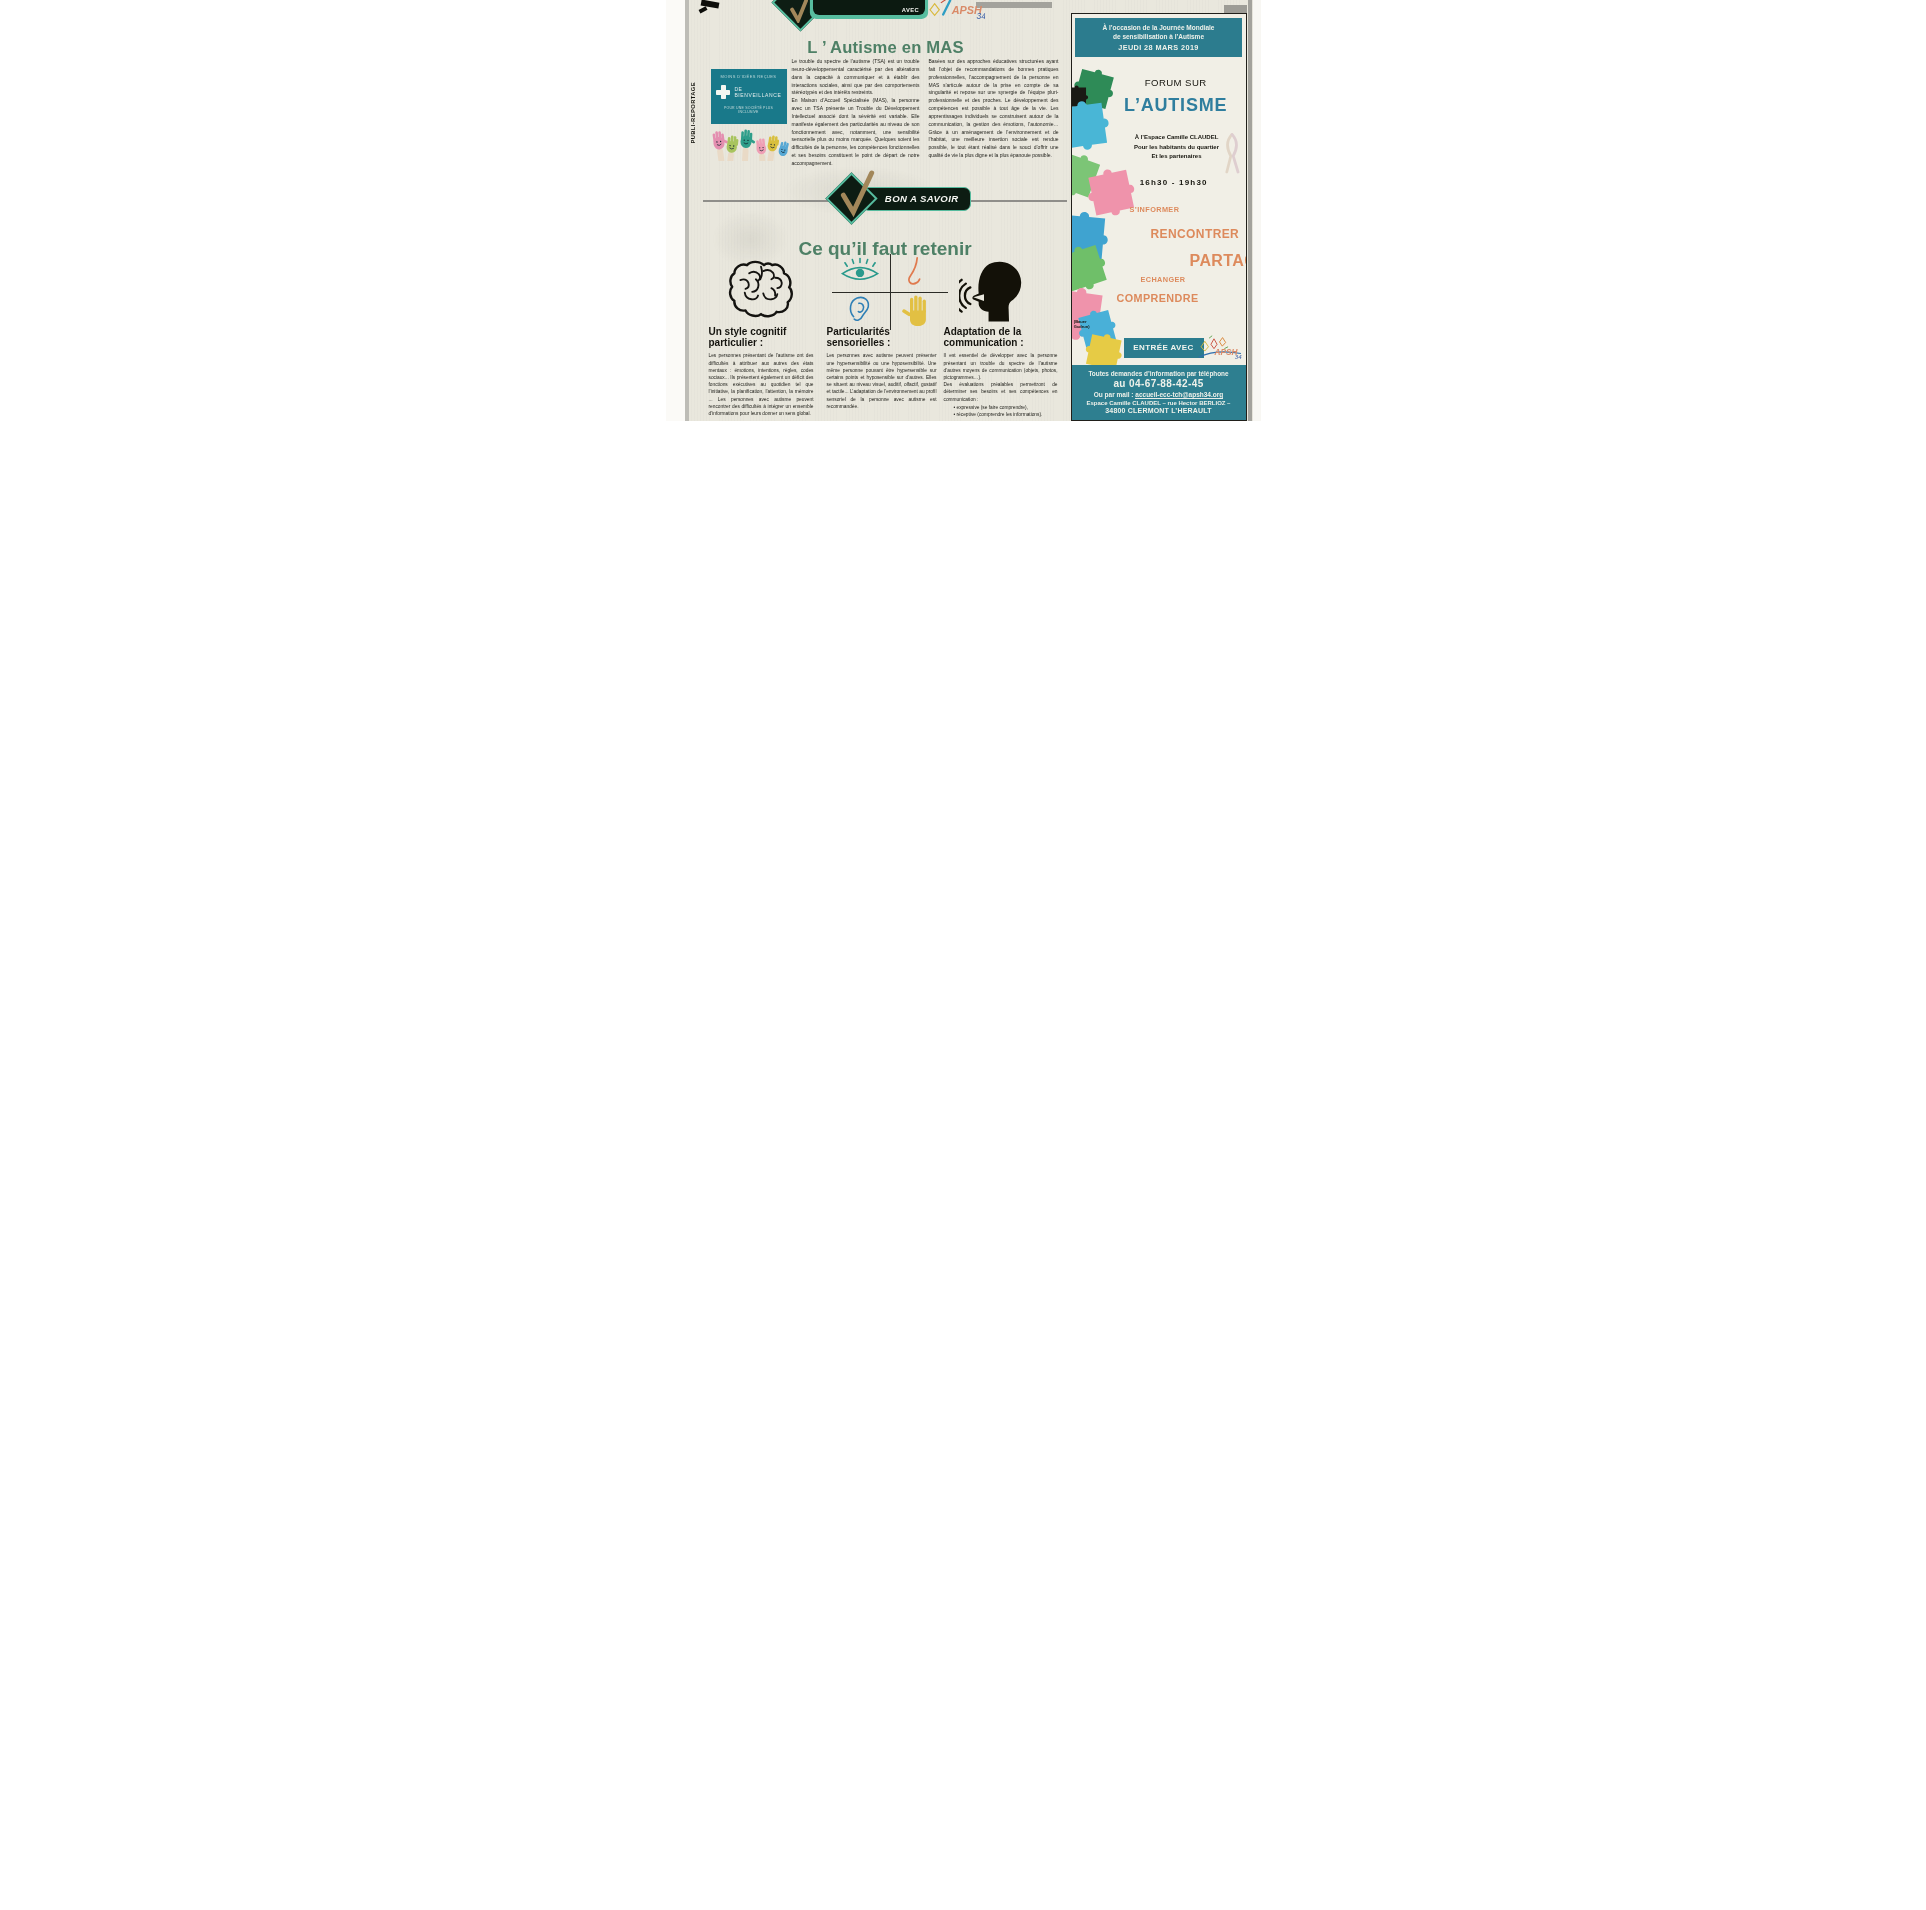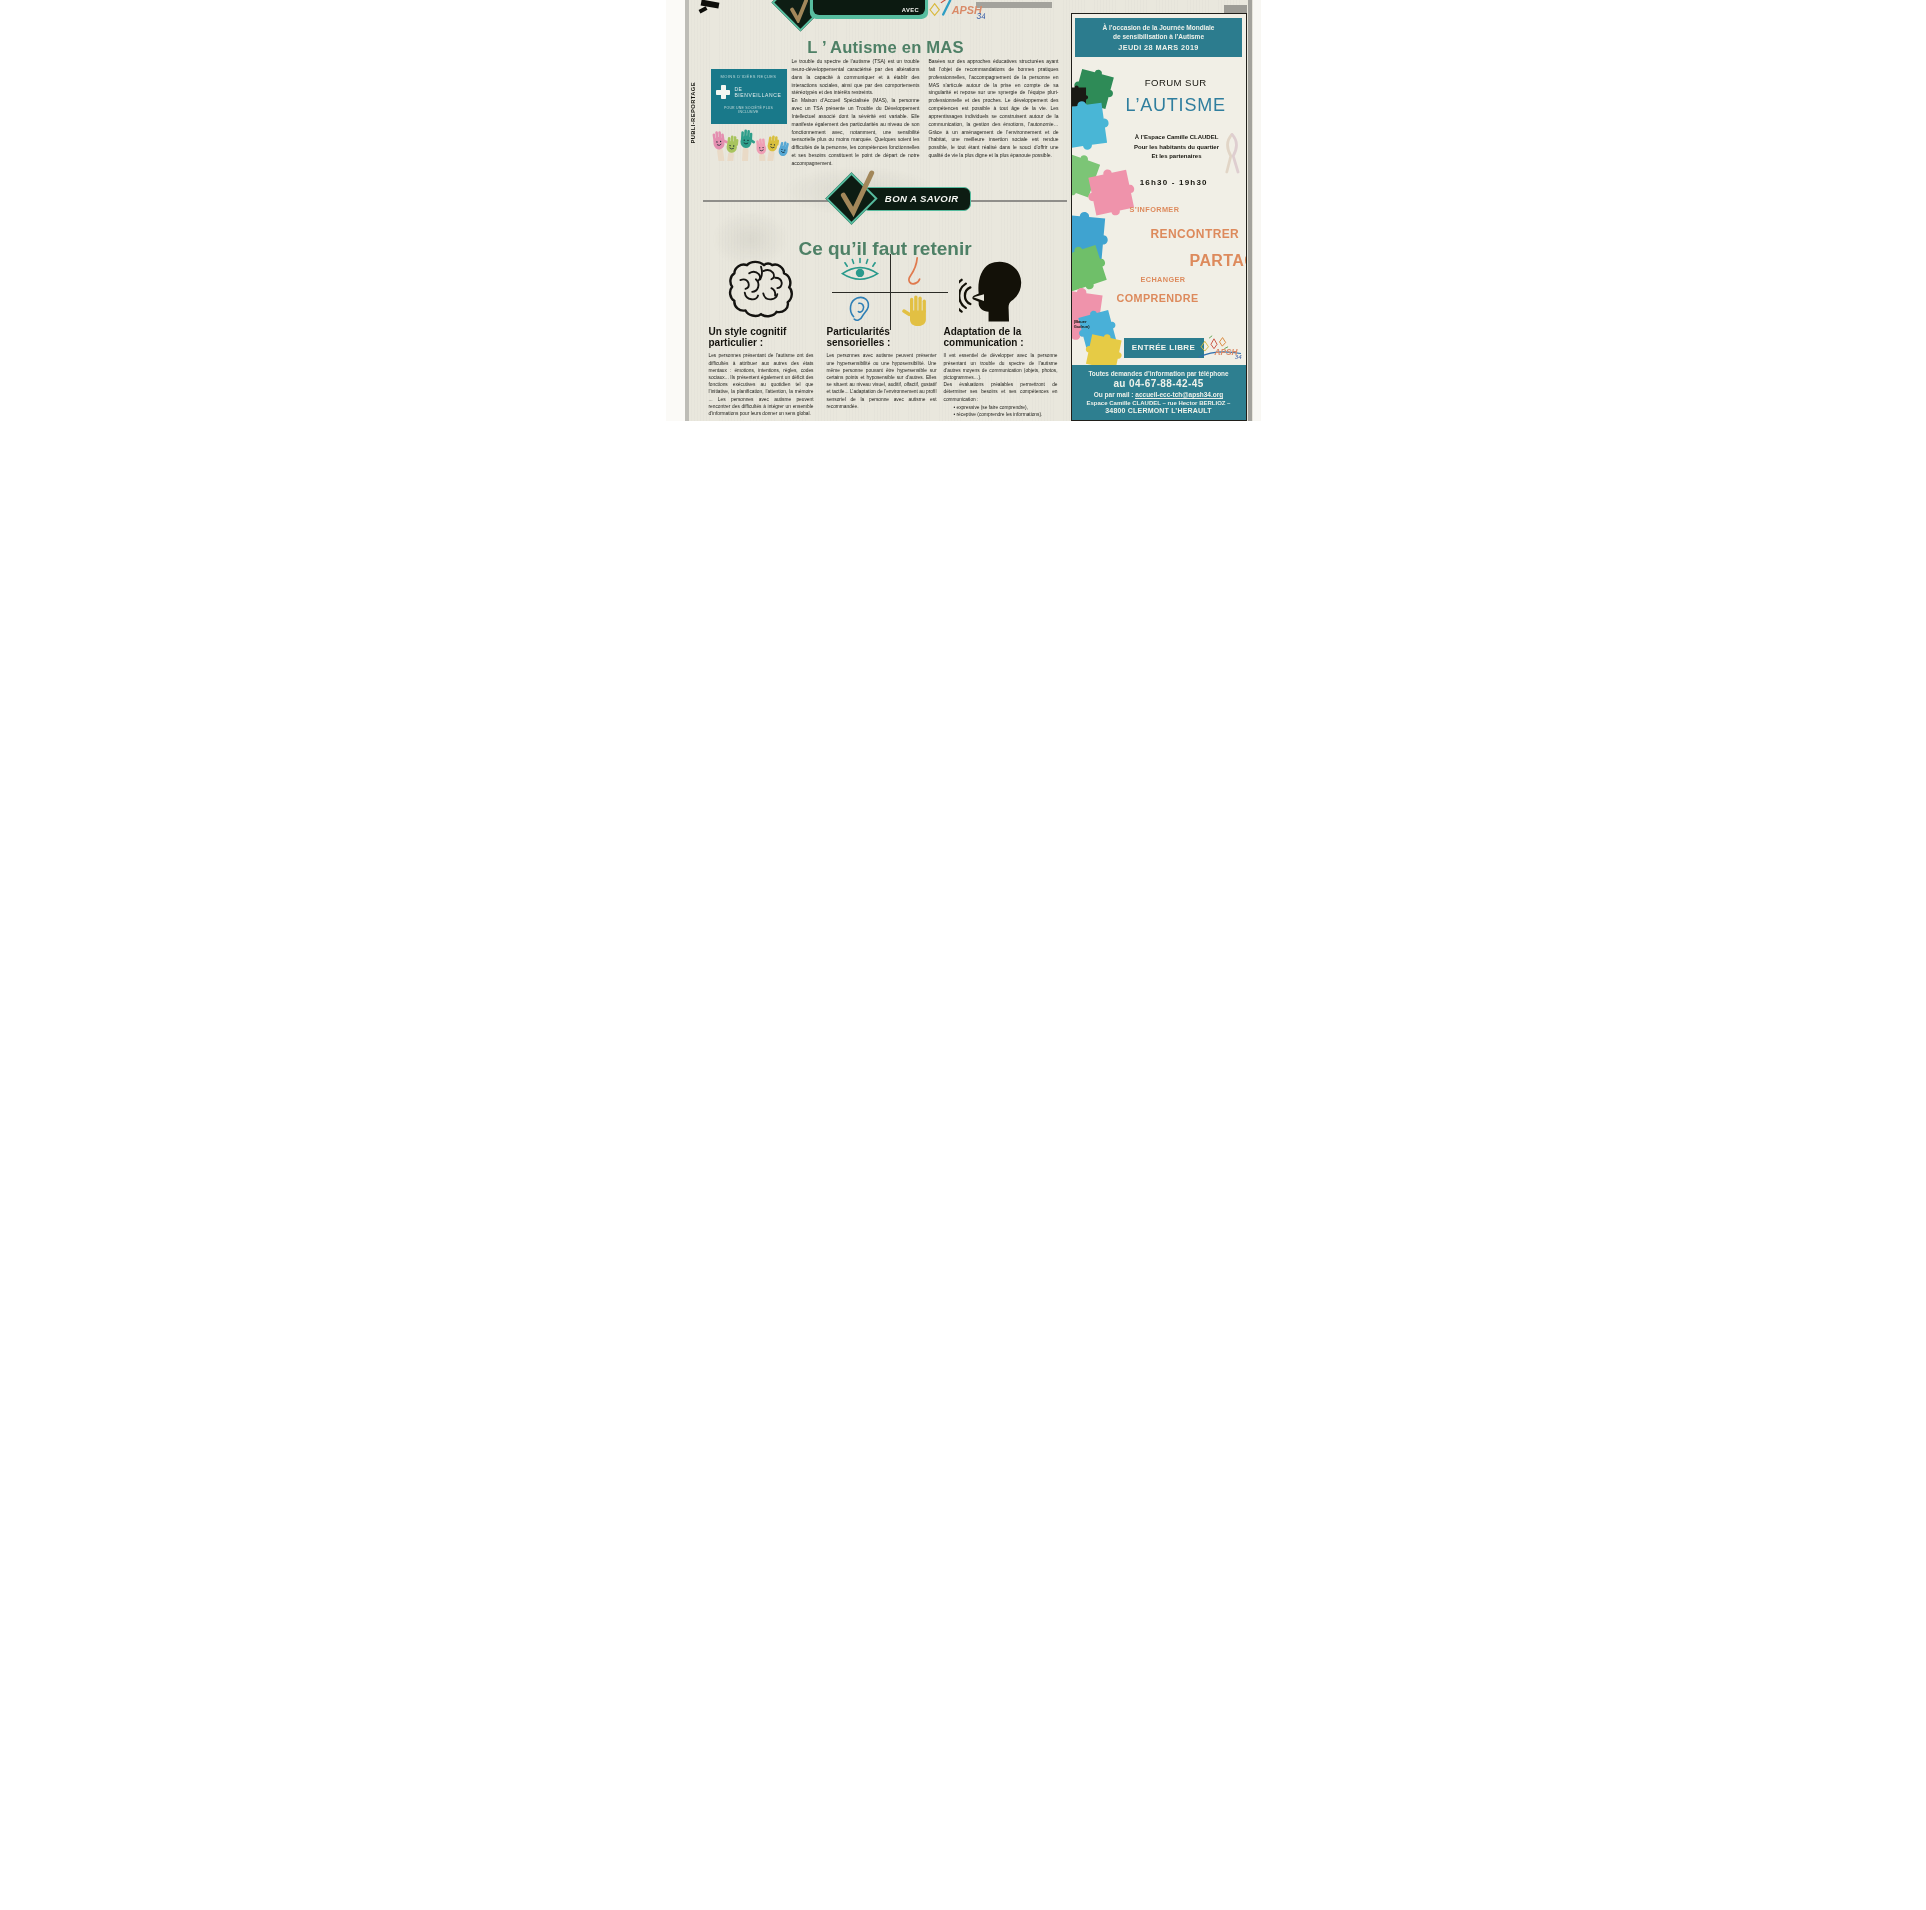--- a/index.html
+++ b/index.html
@@ -83,21 +83,21 @@
          border:1.5px solid #201f1a;box-sizing:border-box;overflow:hidden;}
   .fheader{position:absolute;left:3.9px;right:3.9px;top:3.9px;background:#2c7c8e;color:#eef1ea;
            text-align:center;padding:5px 2.3px 4.6px;box-sizing:border-box;}
   .fheader .hl{font-size:6.5px;font-weight:700;line-height:1.45;}
   .fheader .hdate{font-size:7.3px;font-weight:800;letter-spacing:0.4px;margin-top:1.2px;}
   .fbody{position:absolute;left:0;top:48px;right:0;height:305px;}
   .puzzles{position:absolute;left:0;top:0;width:89px;height:305px;}
   .forum-sur{position:absolute;left:46px;right:11.6px;top:14.6px;text-align:center;
              font-size:9.6px;font-weight:400;letter-spacing:0.4px;color:#16150f;}
   .autisme{position:absolute;left:39px;right:4.6px;top:33px;text-align:center;
-           font-size:18px;font-weight:400;letter-spacing:0.8px;color:#2f7e9e;}
+           font-size:18px;font-weight:700;letter-spacing:0.8px;color:#2f7e9e;}
   .venue{position:absolute;left:43px;right:7px;top:71px;text-align:center;
          font-size:6px;font-weight:800;line-height:1.6;color:#17160f;}
   .ribbon{position:absolute;right:3.1px;top:69px;width:20px;height:46px;opacity:.6;}
   .ftime{position:absolute;left:42px;right:11.6px;top:116px;text-align:center;
          font-size:8px;font-weight:800;letter-spacing:1.2px;color:#17160f;}
   .kw{position:absolute;font-weight:800;color:#dd8a5c;letter-spacing:0.4px;white-space:nowrap;}
   #kw1{left:58px;top:143px;font-size:7.3px;}
   #kw2{left:66px;top:165px;font-size:12px;padding-left:13px;}
   #kw3{left:82px;top:190px;font-size:16px;padding-left:36px;}
   #kw4{left:69px;top:213px;font-size:7.3px;}
@@ -384,21 +384,21 @@
       <div class="ftime">16h30 - 19h30</div>
 
       <div class="kw" id="kw1">S’INFORMER</div>
       <div class="kw" id="kw2">RENCONTRER</div>
       <div class="kw" id="kw3">PARTAGER</div>
       <div class="kw" id="kw4">ECHANGER</div>
       <div class="kw" id="kw5">COMPRENDRE</div>
 
       <div class="credit">(Bauer Gudrun)</div>
 
-      <div class="entree">ENTRÉE LIBRE</div>
+      <div class="entree">ENTRÉE AVEC</div>
       <svg class="apsh-logo" viewBox="0 0 160 84">
         <path d="M20,38 L32,20 L44,38 L32,52 Z" stroke="#d9b93c" stroke-width="3" fill="none"></path>
         <path d="M52,30 L62,12 L72,30 L62,44 Z" stroke="#c94b3a" stroke-width="3" fill="none"></path>
         <path d="M80,22 L90,8 L100,24 L89,36 Z" stroke="#d98434" stroke-width="3" fill="none"></path>
         <path d="M46,10 L56,2 M96,44 L108,38" stroke="#5a9e4a" stroke-width="3" fill="none"></path>
         <path d="M12,72 C50,54 96,50 150,60" stroke="#2e6fae" stroke-width="4" fill="none"></path>
         <text x="64" y="66" font-size="27" font-style="italic" font-weight="bold" fill="#d98a68">APSH</text>
         <text x="130" y="78" font-size="20" font-style="italic" fill="#3b5fa8">34</text>
       </svg>
     </div>

